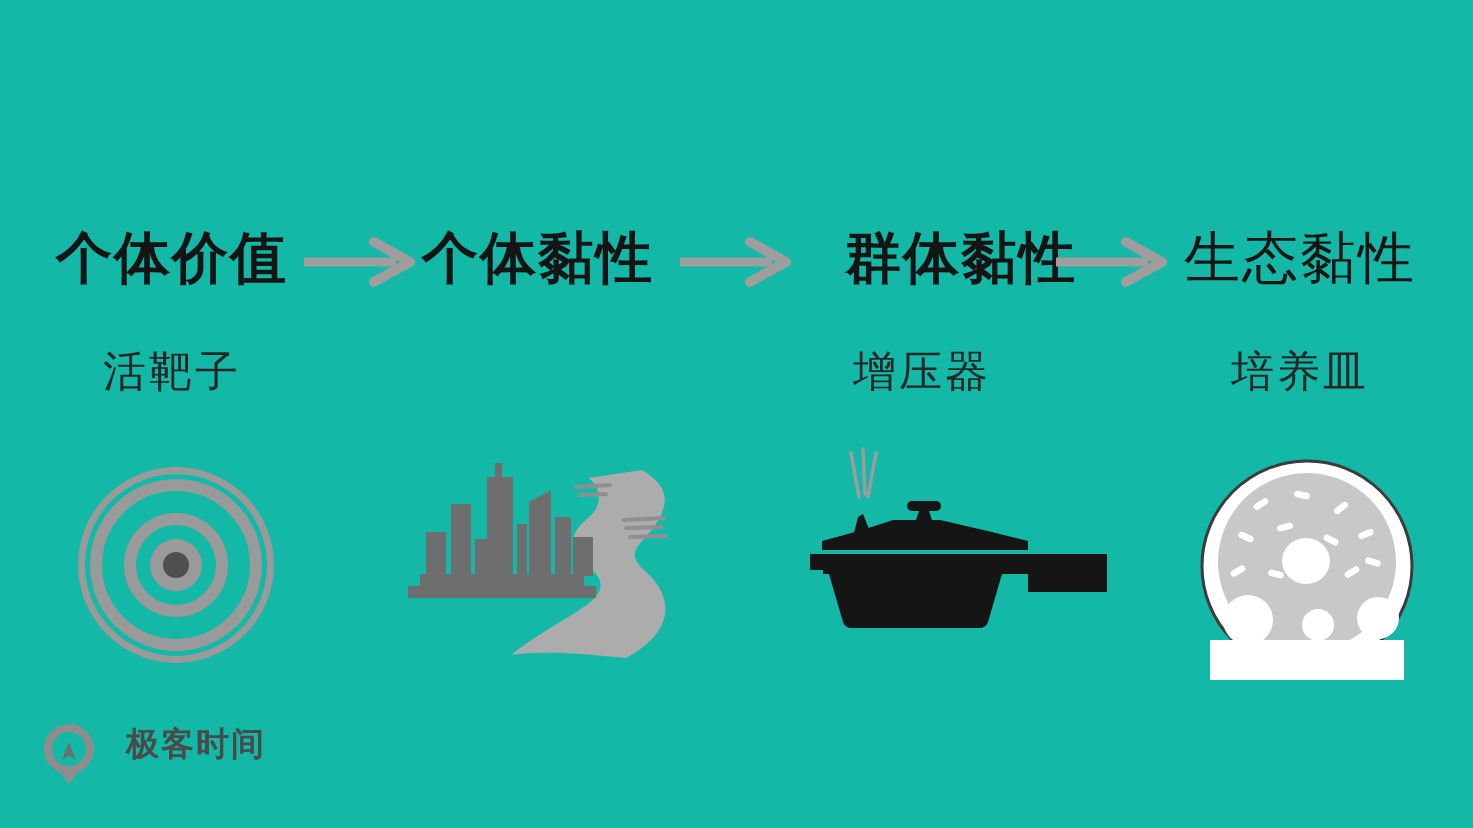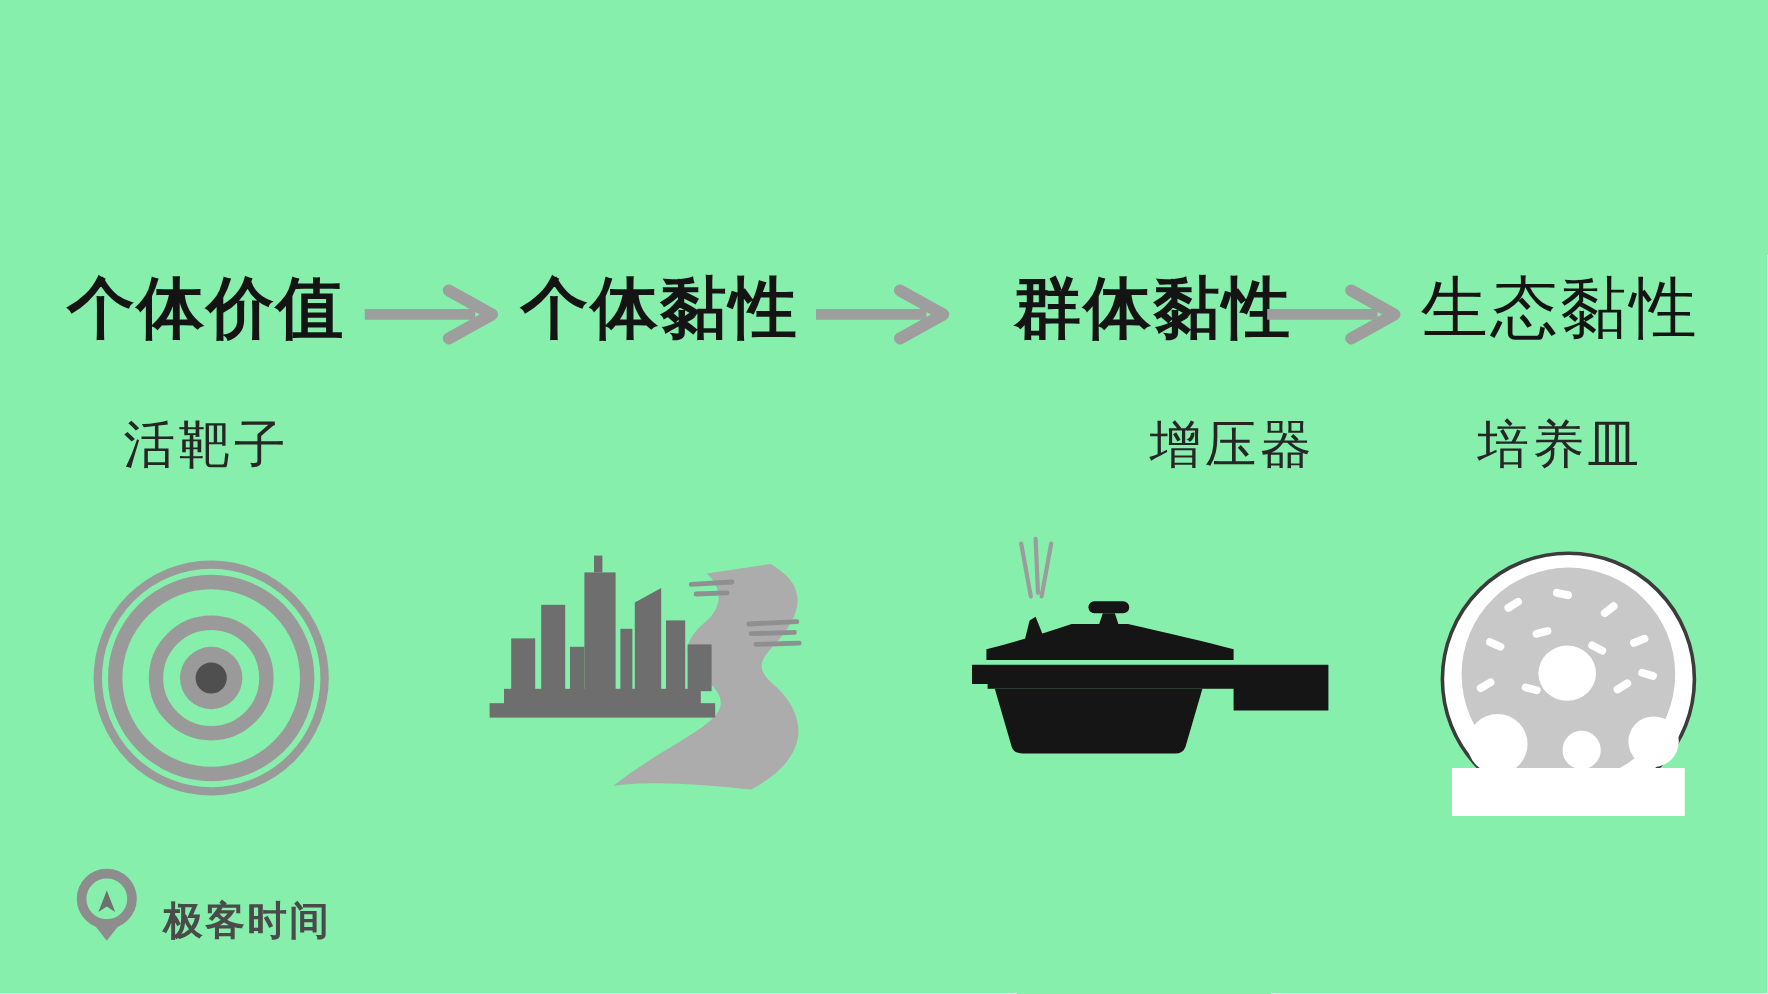--- a/index.html
+++ b/index.html
@@ -1,67 +1,67 @@
 <!DOCTYPE html>
 <html><head>
 <meta charset="utf-8">
 <style>
   html,body{margin:0;padding:0;background:#ffffff;}
   .canvas{
     position:relative;
     width:1473px;height:828px;
-    background:#86efac;
+    background:#14b8a6;
     overflow:hidden;
     font-family:"Liberation Serif","DejaVu Serif",serif;
   }
   .heading{
     position:absolute;
     top:226px;
     width:380px;
     text-align:center;
     font-size:56px;
     line-height:64px;
     color:#141414;
     letter-spacing:2px;
     white-space:nowrap;
   }
   .heading.h1{left:-18px;font-weight:600;}
-  .heading.h2{left:360px;font-weight:600;}
+  .heading.h2{left:348px;font-weight:600;}
   .heading.h3{left:771px;font-weight:600;}
   .heading.h4{left:1110px;font-weight:400;}
   .sublabel{
     position:absolute;
     top:347px;
     width:380px;
     text-align:center;
     font-size:43px;
     line-height:50px;
     color:#262626;
     letter-spacing:3px;
     white-space:nowrap;
   }
   .sublabel.s1{left:-18px;}
   .sublabel.s2{left:360px;}
-  .sublabel.s3{left:716px;text-align:right;}
+  .sublabel.s3{left:732px;}
   .sublabel.s4{left:1110px;}
   .arrow{position:absolute;top:236px;}
   .arrow.a1{left:298px;}
   .arrow.a2{left:674px;}
   .arrow.a3{left:1050px;}
   .icon{position:absolute;}
   .icon-target{left:74px;top:463px;}
   .icon-city{left:390px;top:440px;}
   .icon-cooker{left:790px;top:440px;}
   .icon-donut{left:1192px;top:450px;}
   .brand{
     position:absolute;
-    left:60px;top:722px;
+    left:40px;top:722px;
     display:flex;
-    align-items:flex-end;
-    gap:12px;
+    align-items:flex-start;
+    gap:22px;
   }
   .brand-text{
     font-family:"Liberation Sans","DejaVu Sans",sans-serif;
     font-size:33px;
     font-weight:700;
     color:#4a4a4a;
     letter-spacing:2px;
     white-space:nowrap;
   }
 </style>

